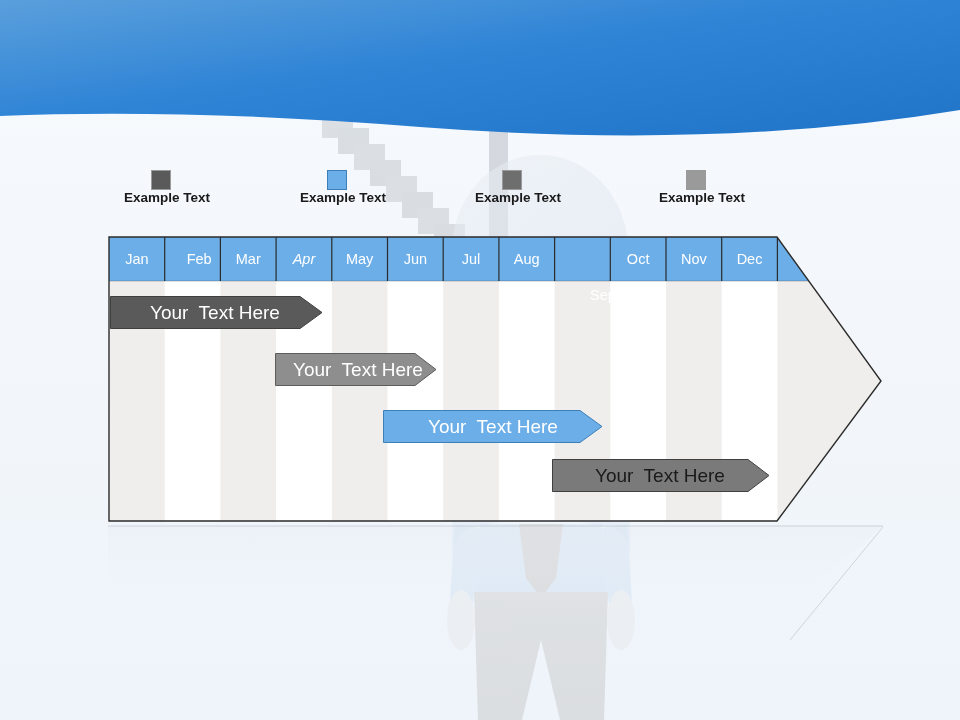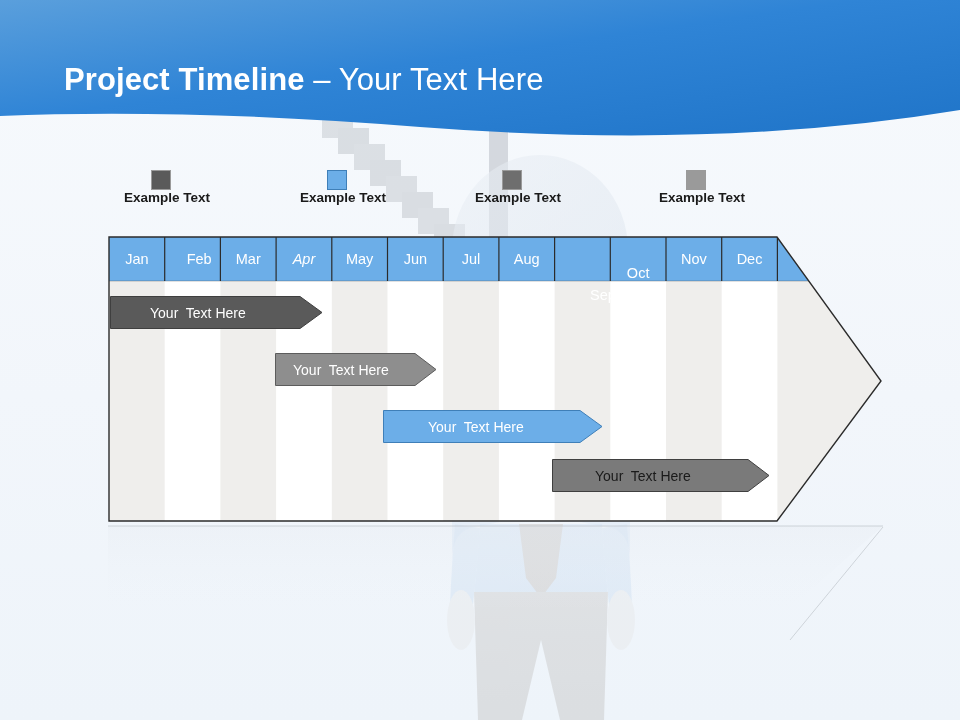--- a/index.html
+++ b/index.html
@@ -99,21 +99,21 @@
     position: absolute;
     height: 33px;
   }
   .bar svg { position: absolute; left: 0; top: 0; }
   .bar-label {
     position: absolute;
     top: 0;
     height: 33px;
     display: flex;
     align-items: center;
-    font-size: 14px;
+    font-size: 19px;
     white-space: pre;
   }
 </style>
 </head>
 <body>
 
 <div id="slide">
 
   <svg class="bg-layer" viewBox="0 0 960 720" width="960" height="720">
     <defs>
@@ -168,23 +168,20 @@
       <ellipse cx="621" cy="620" rx="14" ry="30" fill="#e8eaec"></ellipse>
     </g>
 
     <path d="M108 526 L883 526 L786 612 L108 612 Z" fill="url(#refl)" opacity="0.35"></path>
     <line x1="108" y1="526" x2="883" y2="526" stroke="#bdc3c9" stroke-width="1" opacity="0.7"></line>
     <line x1="883" y1="527" x2="790" y2="640" stroke="#b8bec4" stroke-width="1" opacity="0.6"></line>
 
     <path d="M0 0 L960 0 L960 110 Q720 150 420 127 Q180 108 0 116 Z" fill="url(#wave-grad)"></path>
   </svg>
 
-  <div class="title">
-    <span class="t-bold">Project Timeline</span><span class="t-light"> – Your Text Here</span>
-  </div>
 
   <div class="legend">
     <div class="legend-item" style="left:0px;">
       <span class="legend-swatch" style="background:#5a5a5a;"></span>
       <span class="legend-label">Example Text</span>
     </div>
     <div class="legend-item" style="left:176px;">
       <span class="legend-swatch" style="background:#6caee8;border-color:#3f7fb8;"></span>
       <span class="legend-label">Example Text</span>
     </div>
@@ -254,21 +251,21 @@
       </div>
     <div class="month-cell" style="left:335.2px;width:55.7px;">
         <span>Jul</span>
       </div>
     <div class="month-cell" style="left:390.9px;width:55.7px;">
         <span>Aug</span>
       </div>
     <div class="month-cell" style="left:467px;width:56px;margin-top:36px;">
         <span>Sep</span>
       </div>
-    <div class="month-cell" style="left:502.3px;width:55.7px;align-items:flex-end;">
+    <div class="month-cell" style="left:502.3px;width:55.7px;">
         <span>Oct</span>
       </div>
     <div class="month-cell" style="left:558.0px;width:55.7px;">
         <span>Nov</span>
       </div>
     <div class="month-cell" style="left:613.7px;width:55.7px;">
         <span>Dec</span>
       </div>
 
     <div class="bar" style="left:2px;top:60px;width:213px;">

